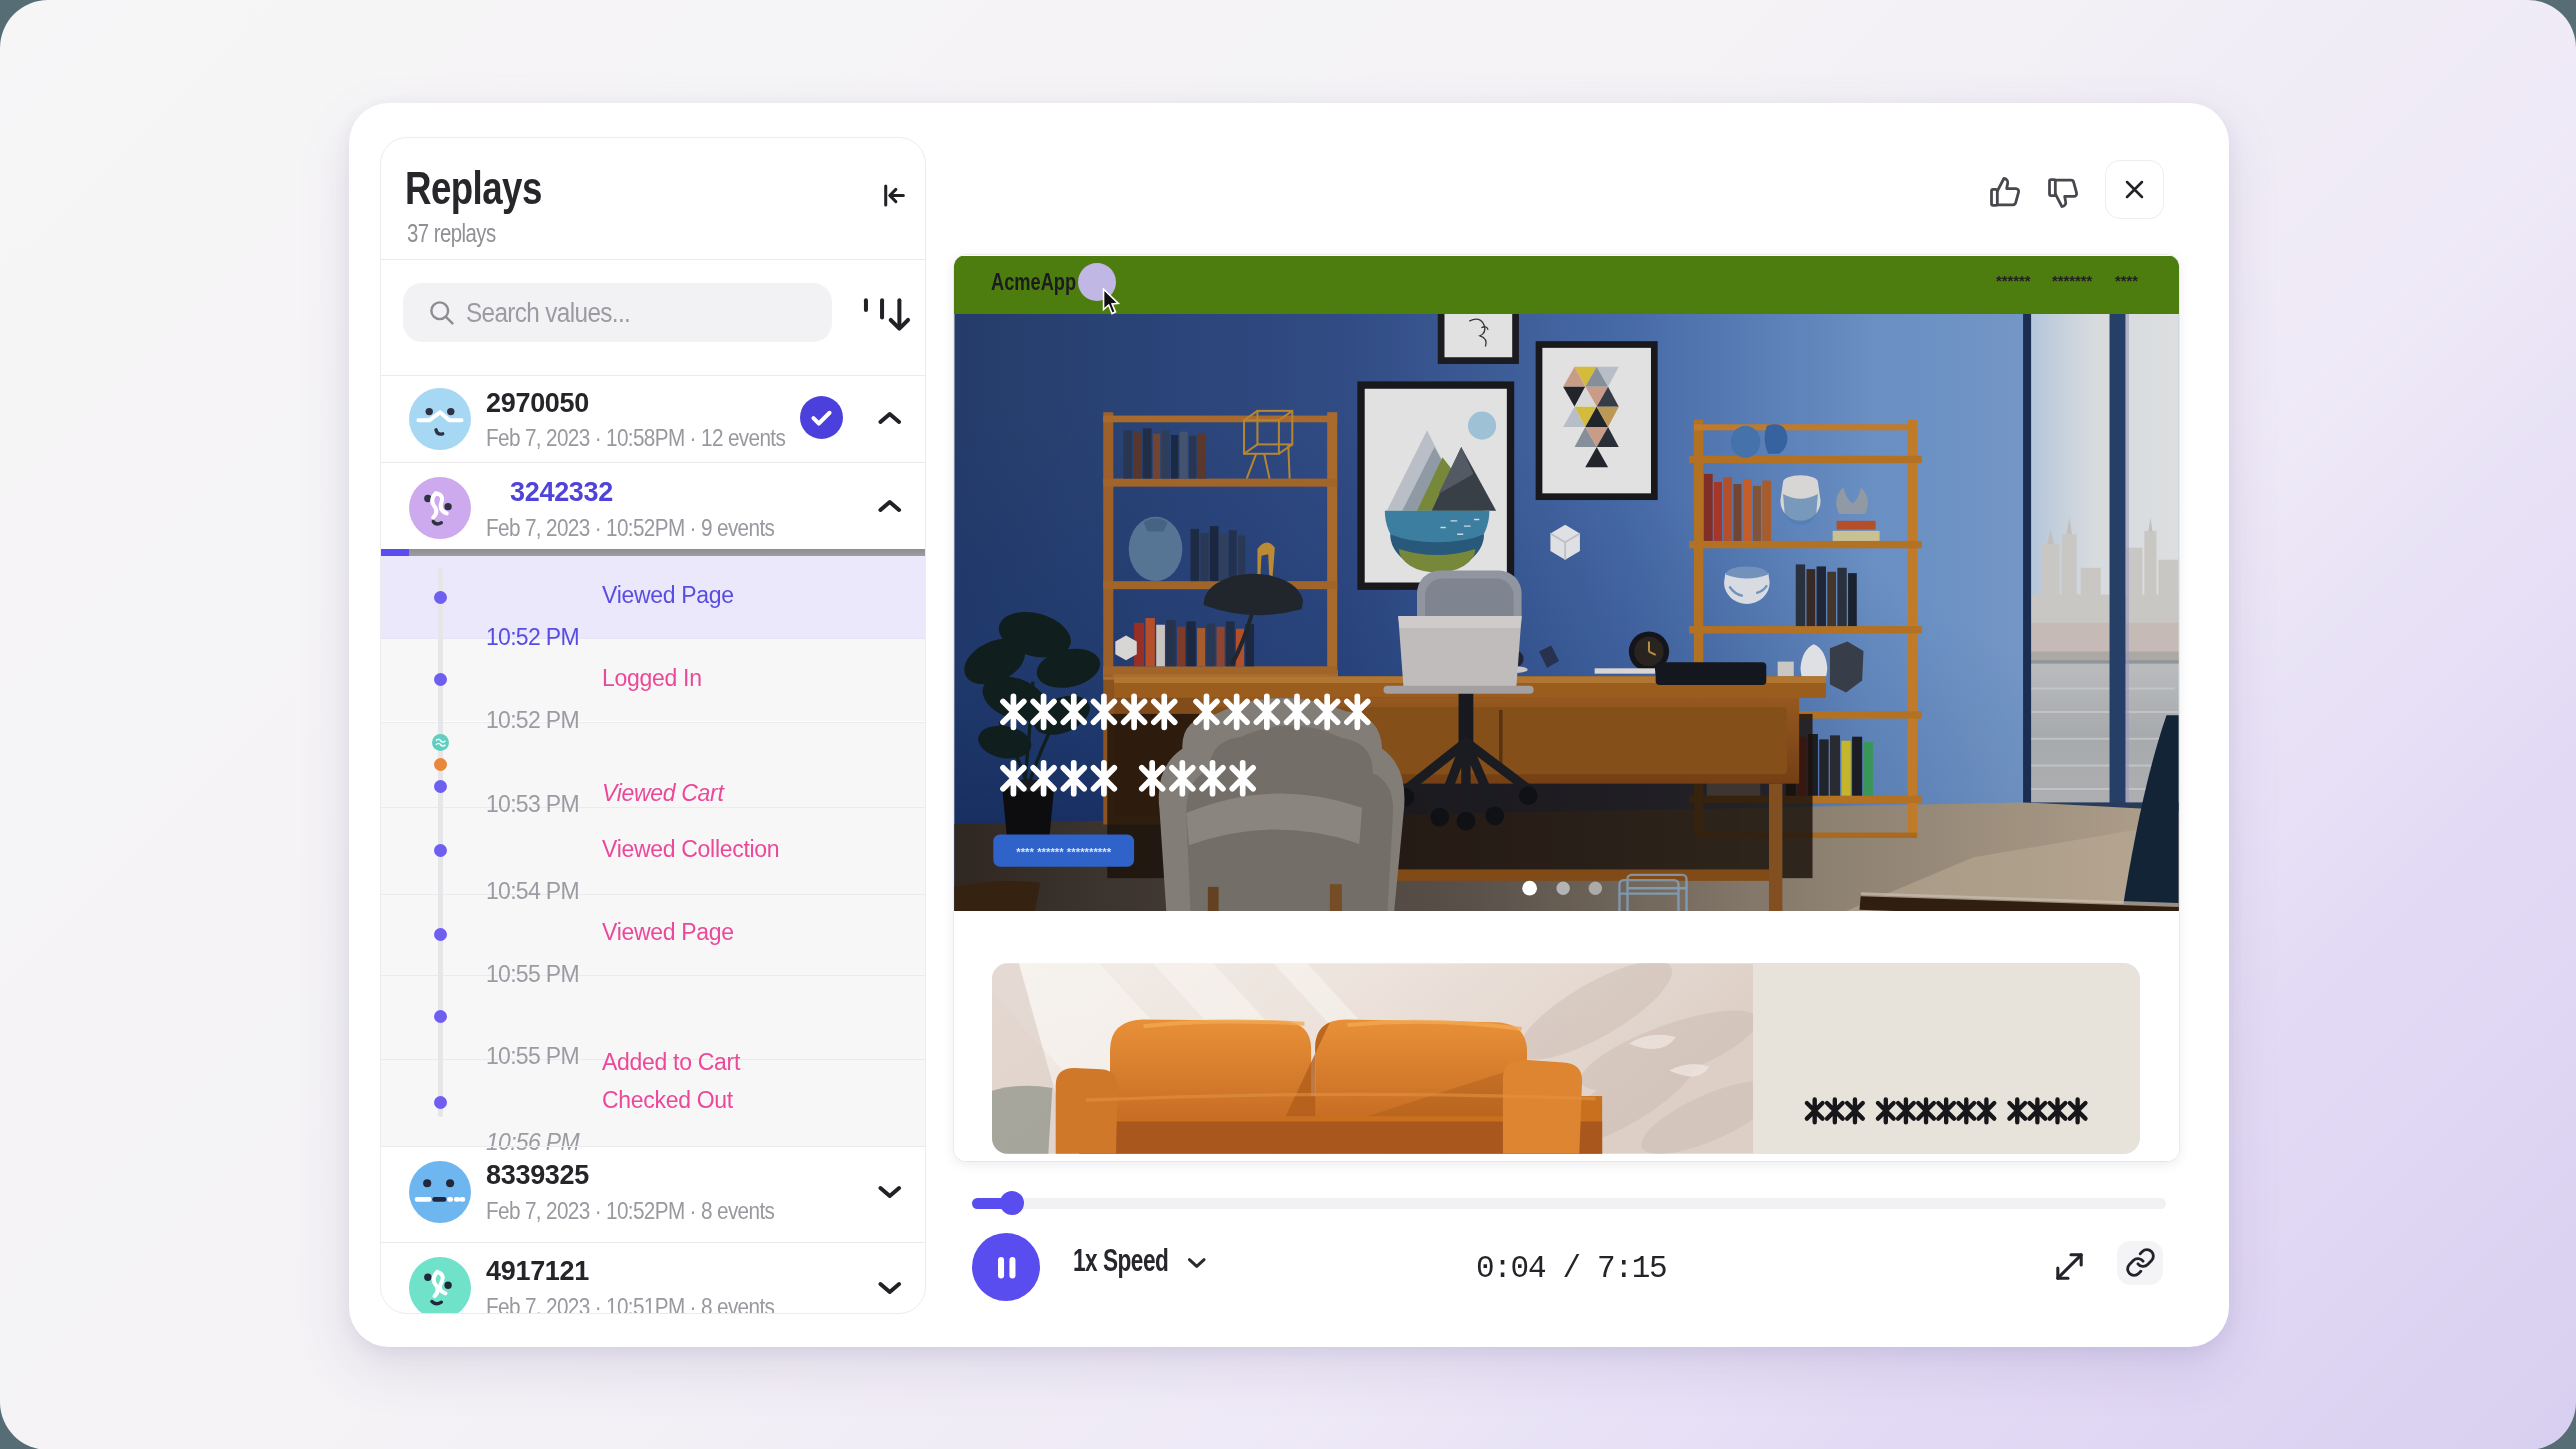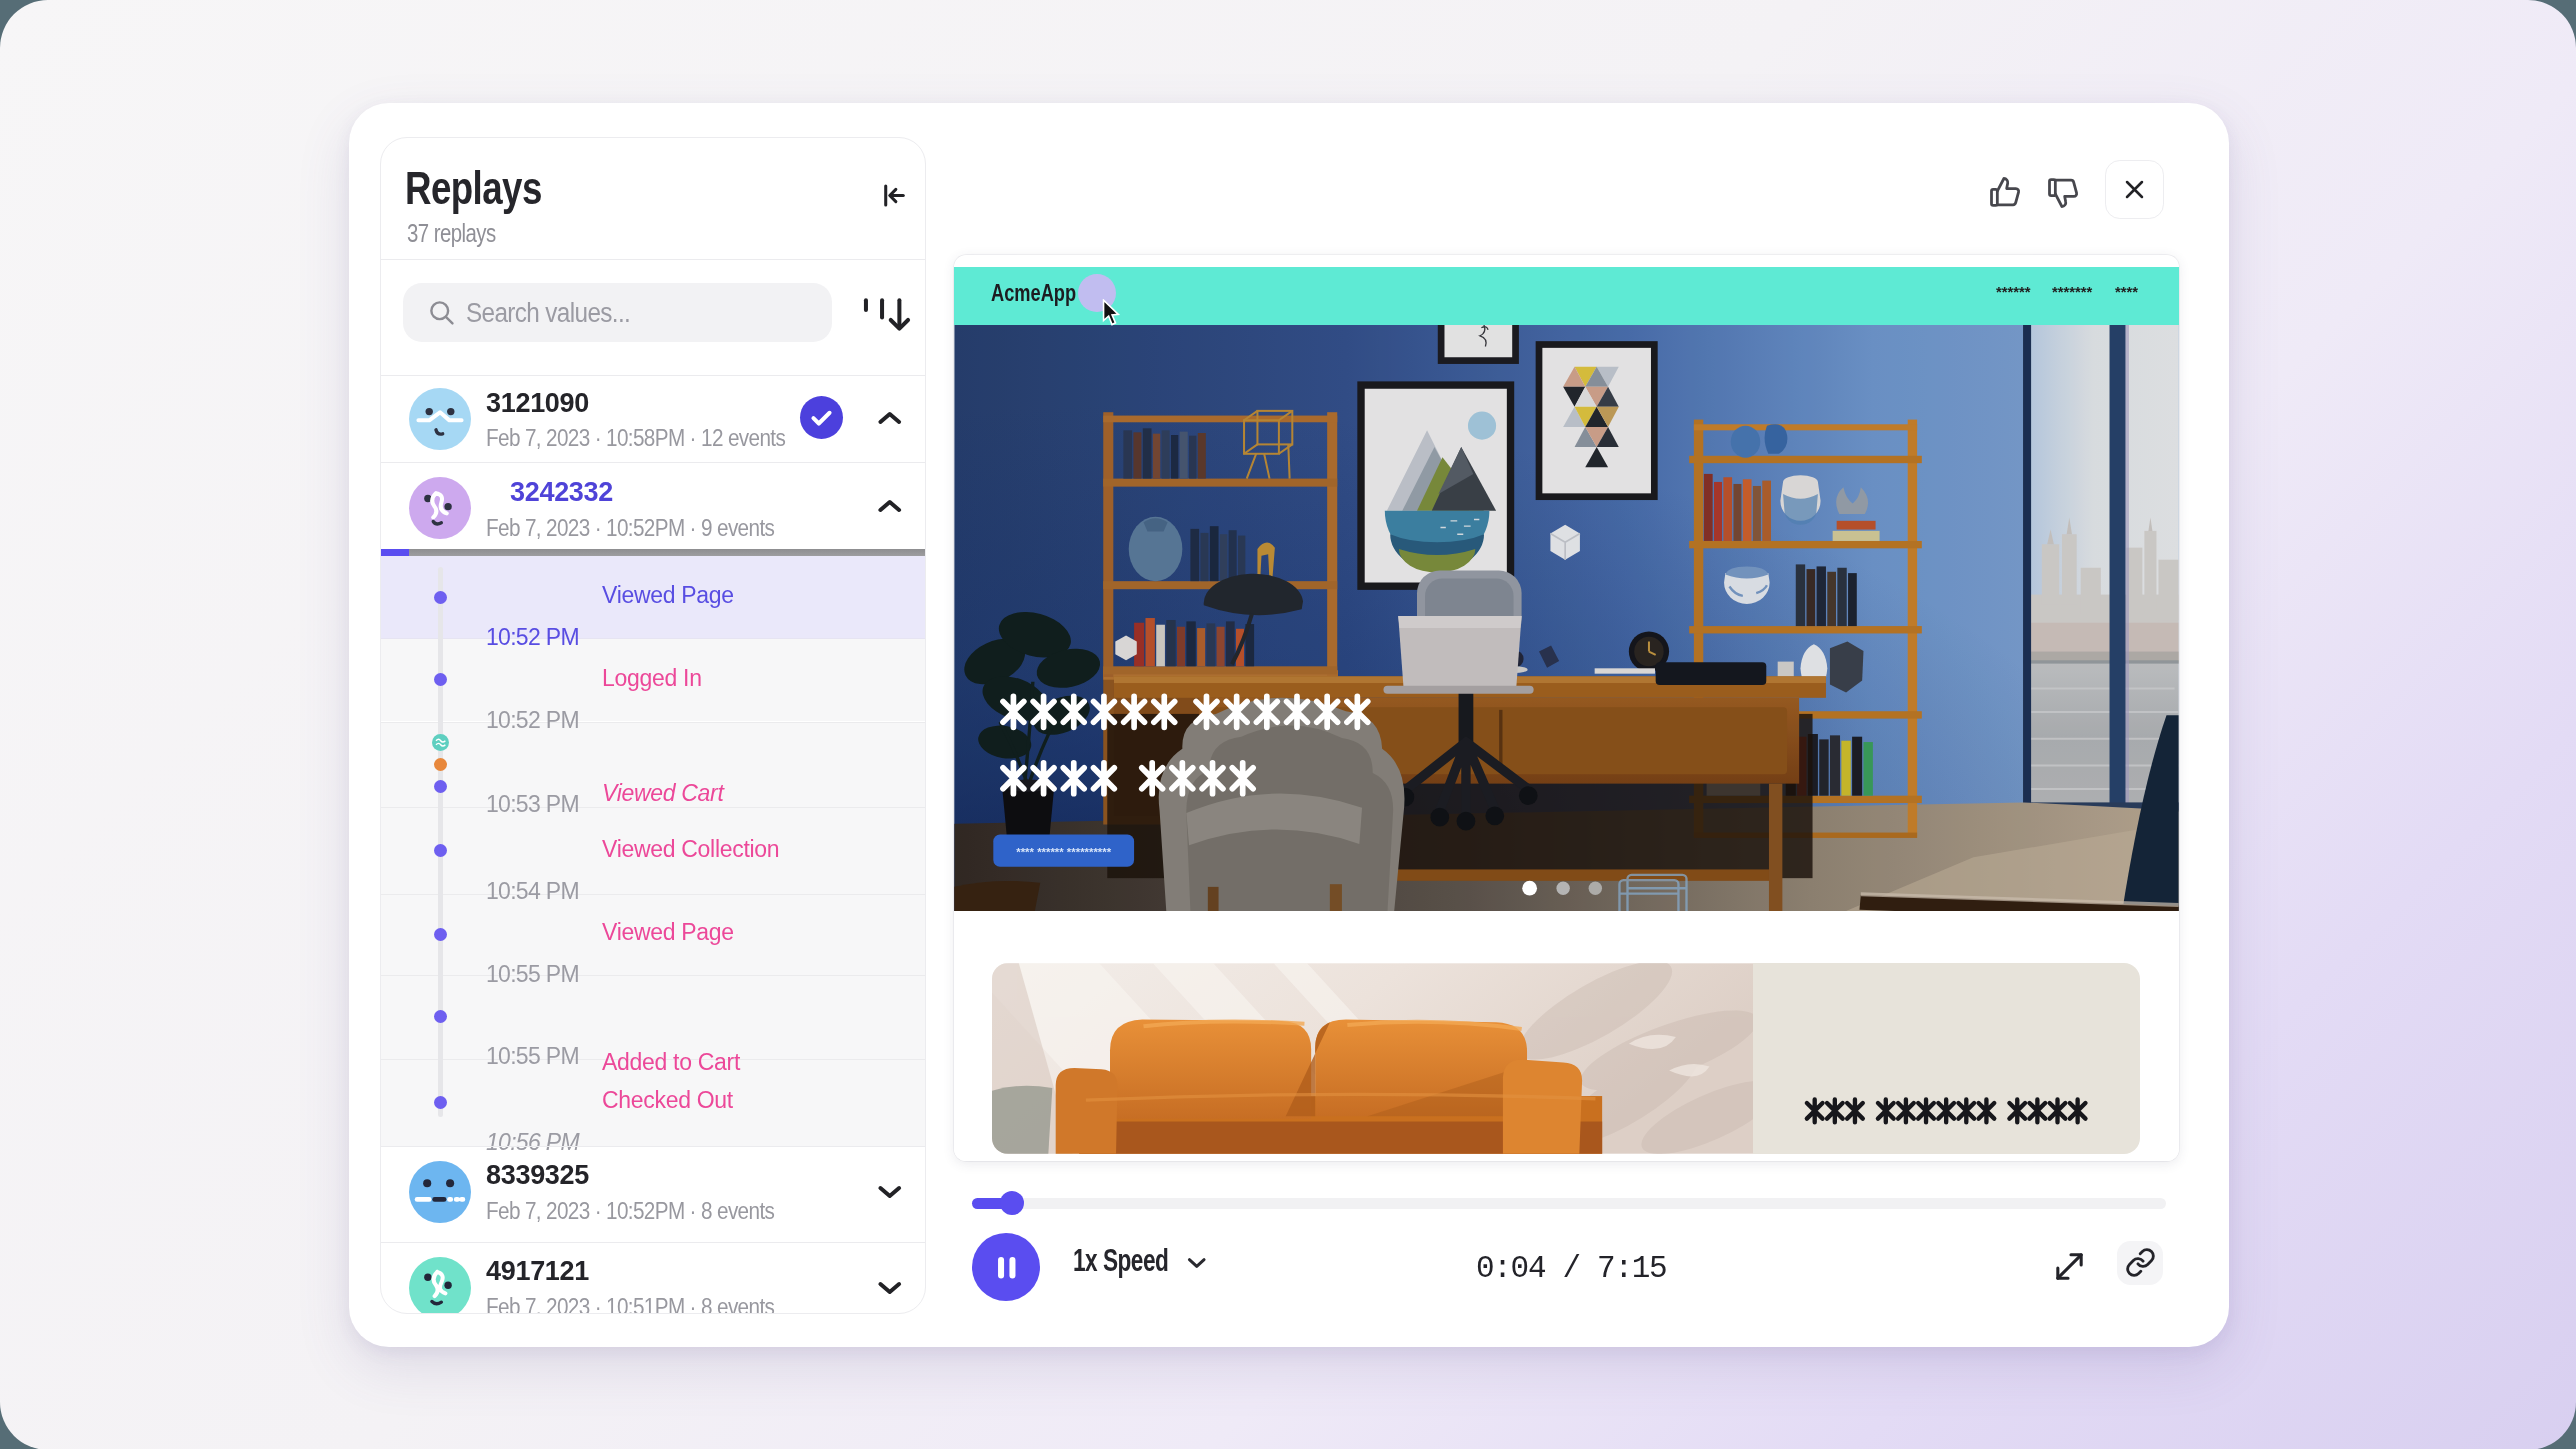--- a/index.html
+++ b/index.html
@@ -40,21 +40,21 @@
   .evrow { position:absolute; left:0; width:100%; background:#f7f7f8; }
   .evtime { position:absolute; left:105px; font-size:23px; color:#9b9ba3; letter-spacing:-0.7px;margin-top:42px; }
   .evname { position:absolute; left:221px; font-size:23px; color:#ec4899; letter-spacing:-0.3px; }
   .dot { position:absolute; border-radius:50%; }
   
   .player {
     position:absolute; left:605px; top:152px; width:1225px; height:906px;
     background:#fff; border-radius:12px; overflow:hidden;
     box-shadow:0 2.7px 12px rgba(60,60,90,0.10), 0 0 0 0.7px #f0f0f2;
   }
-  .navbar { position:absolute; left:0; top:12px; width:100%; height:58px; background:#5eead4; }
+  .navbar { position:absolute; left:0; top:1px; width:100%; height:58px; background:#4d7c0f; }
   .acme { position:absolute; left:37px; top:12px; font-size:24px; font-weight:bold; color:#1c1c20; transform:scaleX(0.76); transform-origin:left; }
   .navast { position:absolute; top:17.4px; font-size:14.8px; font-weight:bold; color:#222; }
   .hero { position:absolute; left:0; top:58px; width:1225px; height:598px; }
   .band { position:absolute; left:0; top:656px; width:1225px; height:250px; background:#fff; }
   .couchcard { position:absolute; left:38px; top:708px; width:1148px; height:191px; border-radius:16px; overflow:hidden; display:flex; }
   .beige { position:absolute; left:761px; top:0; width:387px; height:191px; background:#e7e3da; }
   
   .track { position:absolute; left:623px; top:1095px; width:1194px; height:10.7px; background:#f1f1f3; border-radius:5.4px; }
   .trackfill { position:absolute; left:623px; top:1095px; width:51px; height:10.7px; background:#5a4df0; border-radius:5.4px; }
   .knob { position:absolute; left:651px; top:1088px; width:24px; height:24px; background:#5a4df0; border-radius:50%; }
@@ -93,21 +93,21 @@
     </svg>
     <div class="divider" style="top:237px;"></div>
 
     <div class="avatar" style="left:27.5px; top:250px; width:62px; height:62px; background:#a6d8f4;"></div>
     <svg class="abs" style="left:27.5px; top:250px;" width="62" height="62" viewBox="0 0 92 92" fill="none">
       <circle cx="30" cy="35" r="5.5" fill="#2e3242"></circle>
         <circle cx="62" cy="35" r="5.5" fill="#2e3242"></circle>
       <path d="M14 48 L30 48 46 36 60 48 78 48" stroke="#fff" stroke-width="6" stroke-linecap="round" stroke-linejoin="round"></path>
       <path d="M40 62 Q42 70 50 68" stroke="#2e3242" stroke-width="5" stroke-linecap="round" fill="none"></path>
     </svg>
-    <div class="rtitle" style="left:105px; top:250px;">3121090</div>
+    <div class="rtitle" style="left:105px; top:250px;">2970050</div>
     <div class="rsub" style="left:105px; top:287px;">Feb 7, 2023 · 10:58PM · 12 events</div>
     <div class="abs" style="left:419px; top:258px; width:43px; height:43px; border-radius:50%; background:#4c40dd;"></div>
     <svg class="abs" style="left:419px; top:258px;" width="43" height="43" viewBox="0 0 64 64" fill="none" stroke="#fff" stroke-width="6" stroke-linecap="round" stroke-linejoin="round">
         <path d="M20 33 L28 41 L44 25"></path>
       </svg>
     <svg class="abs" style="left:494px; top:270px;" width="29.5" height="20" viewBox="0 0 44 30" fill="none" stroke="#222226" stroke-width="6" stroke-linecap="round" stroke-linejoin="round">
         <path d="M8 21 L22 9 L36 21"></path>
       </svg>
     <div class="divider" style="top:324px;"></div>
 

